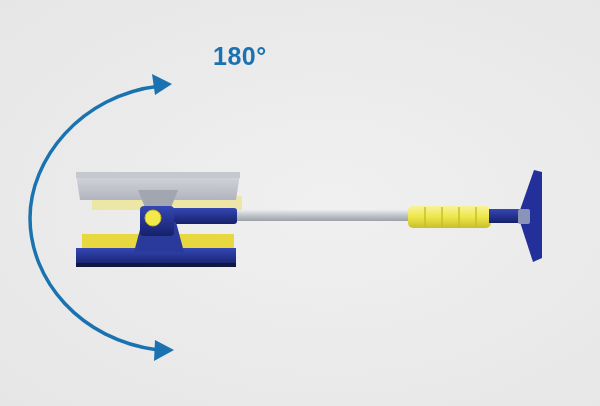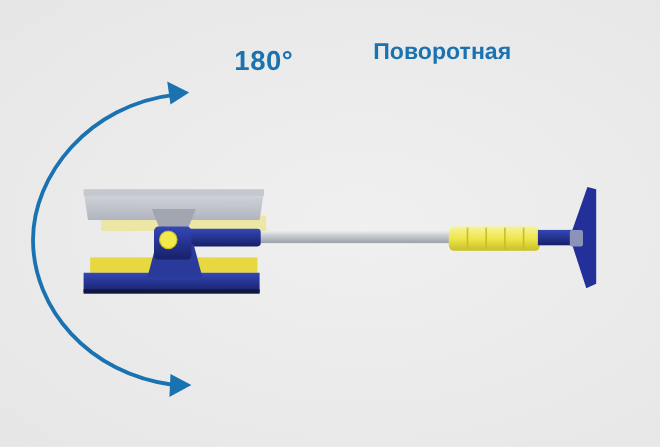--- a/index.html
+++ b/index.html
@@ -73,15 +73,14 @@
 
     <g>
       <rect x="489" y="209" width="34" height="14" fill="url(#navyGrad)"></rect>
       <polygon points="534,170 542,172 542,258 533,262 520,222 520,210" fill="#23309a"></polygon>
       <rect x="518" y="209" width="12" height="15" rx="2" fill="#8a94b8"></rect>
     </g>
   </svg>
 
   <div class="label-180">180°</div>
   <div class="caption">
-    <div>Поворотная</div>
   </div>
 </div>
 
 </body></html>

